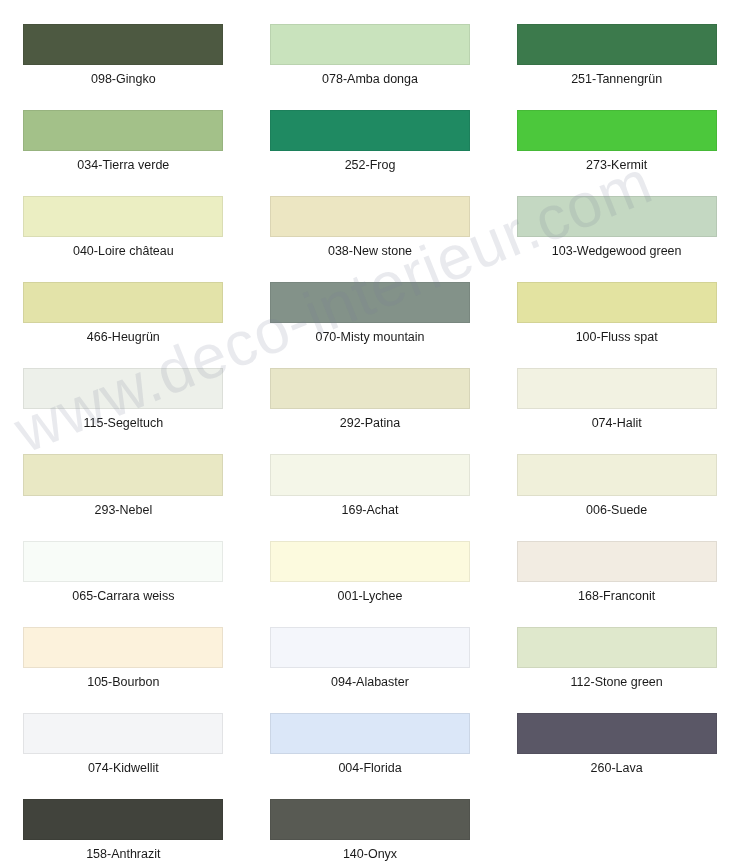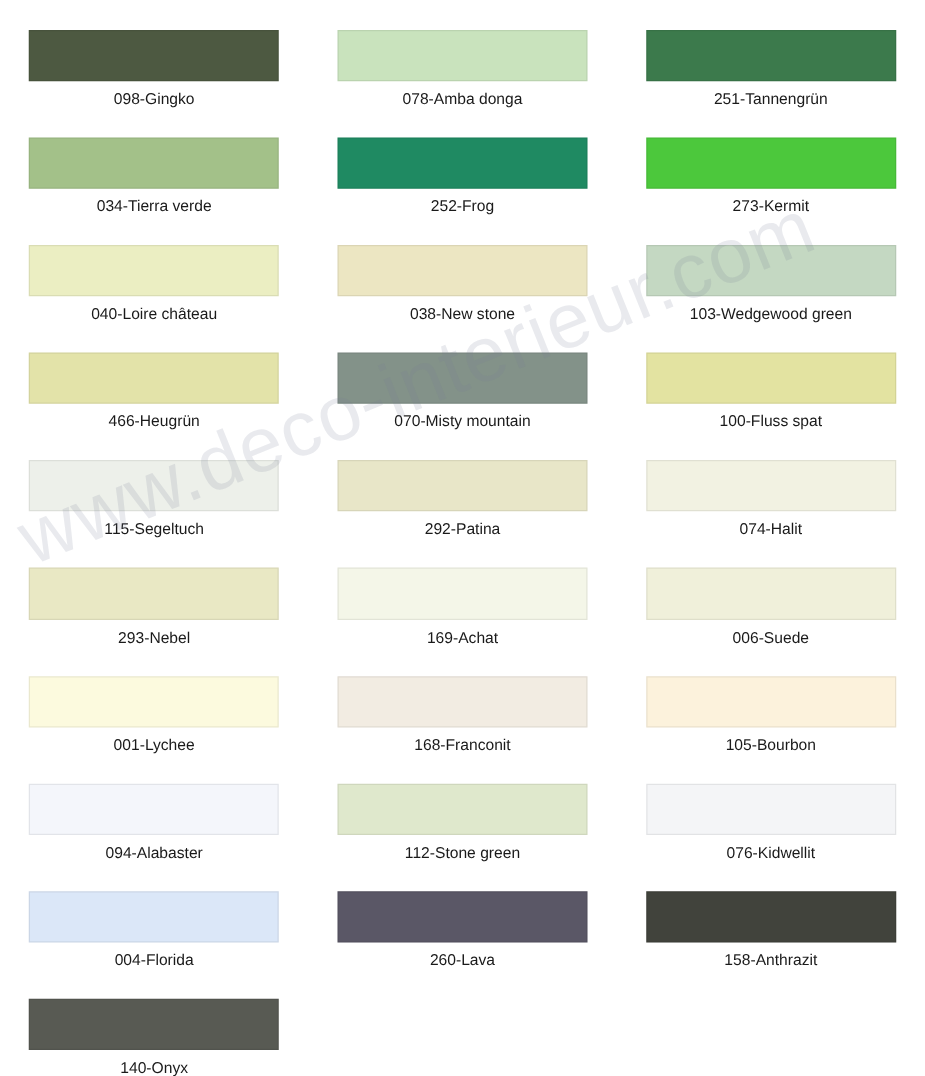--- a/index.html
+++ b/index.html
@@ -161,20 +161,24 @@
       </div>
       <div class="swatch-cell">
         <div class="swatch-chip" style="background-color: rgb(244, 246, 232);"></div>
         <div class="swatch-label">169-Achat</div>
       </div>
       <div class="swatch-cell">
         <div class="swatch-chip" style="background-color: rgb(240, 240, 218);"></div>
         <div class="swatch-label">006-Suede</div>
       </div>
       <div class="swatch-cell">
+        <div class="swatch-chip" style="background-color: rgb(248, 252, 248);"></div>
+        <div class="swatch-label">065-Carrara weiss</div>
+      </div>
+      <div class="swatch-cell">
         <div class="swatch-chip" style="background-color: rgb(252, 250, 222);"></div>
         <div class="swatch-label">001-Lychee</div>
       </div>
       <div class="swatch-cell">
         <div class="swatch-chip" style="background-color: rgb(242, 236, 226);"></div>
         <div class="swatch-label">168-Franconit</div>
       </div>
       <div class="swatch-cell">
         <div class="swatch-chip" style="background-color: rgb(252, 242, 220);"></div>
         <div class="swatch-label">105-Bourbon</div>
@@ -182,21 +186,21 @@
       <div class="swatch-cell">
         <div class="swatch-chip" style="background-color: rgb(244, 246, 251);"></div>
         <div class="swatch-label">094-Alabaster</div>
       </div>
       <div class="swatch-cell">
         <div class="swatch-chip" style="background-color: rgb(223, 232, 204);"></div>
         <div class="swatch-label">112-Stone green</div>
       </div>
       <div class="swatch-cell">
         <div class="swatch-chip" style="background-color: rgb(244, 245, 247);"></div>
-        <div class="swatch-label">076-Kidwellit</div>
+        <div class="swatch-label">074-Kidwellit</div>
       </div>
       <div class="swatch-cell">
         <div class="swatch-chip" style="background-color: rgb(219, 231, 248);"></div>
         <div class="swatch-label">004-Florida</div>
       </div>
       <div class="swatch-cell">
         <div class="swatch-chip" style="background-color: rgb(90, 87, 102);"></div>
         <div class="swatch-label">260-Lava</div>
       </div>
       <div class="swatch-cell">

